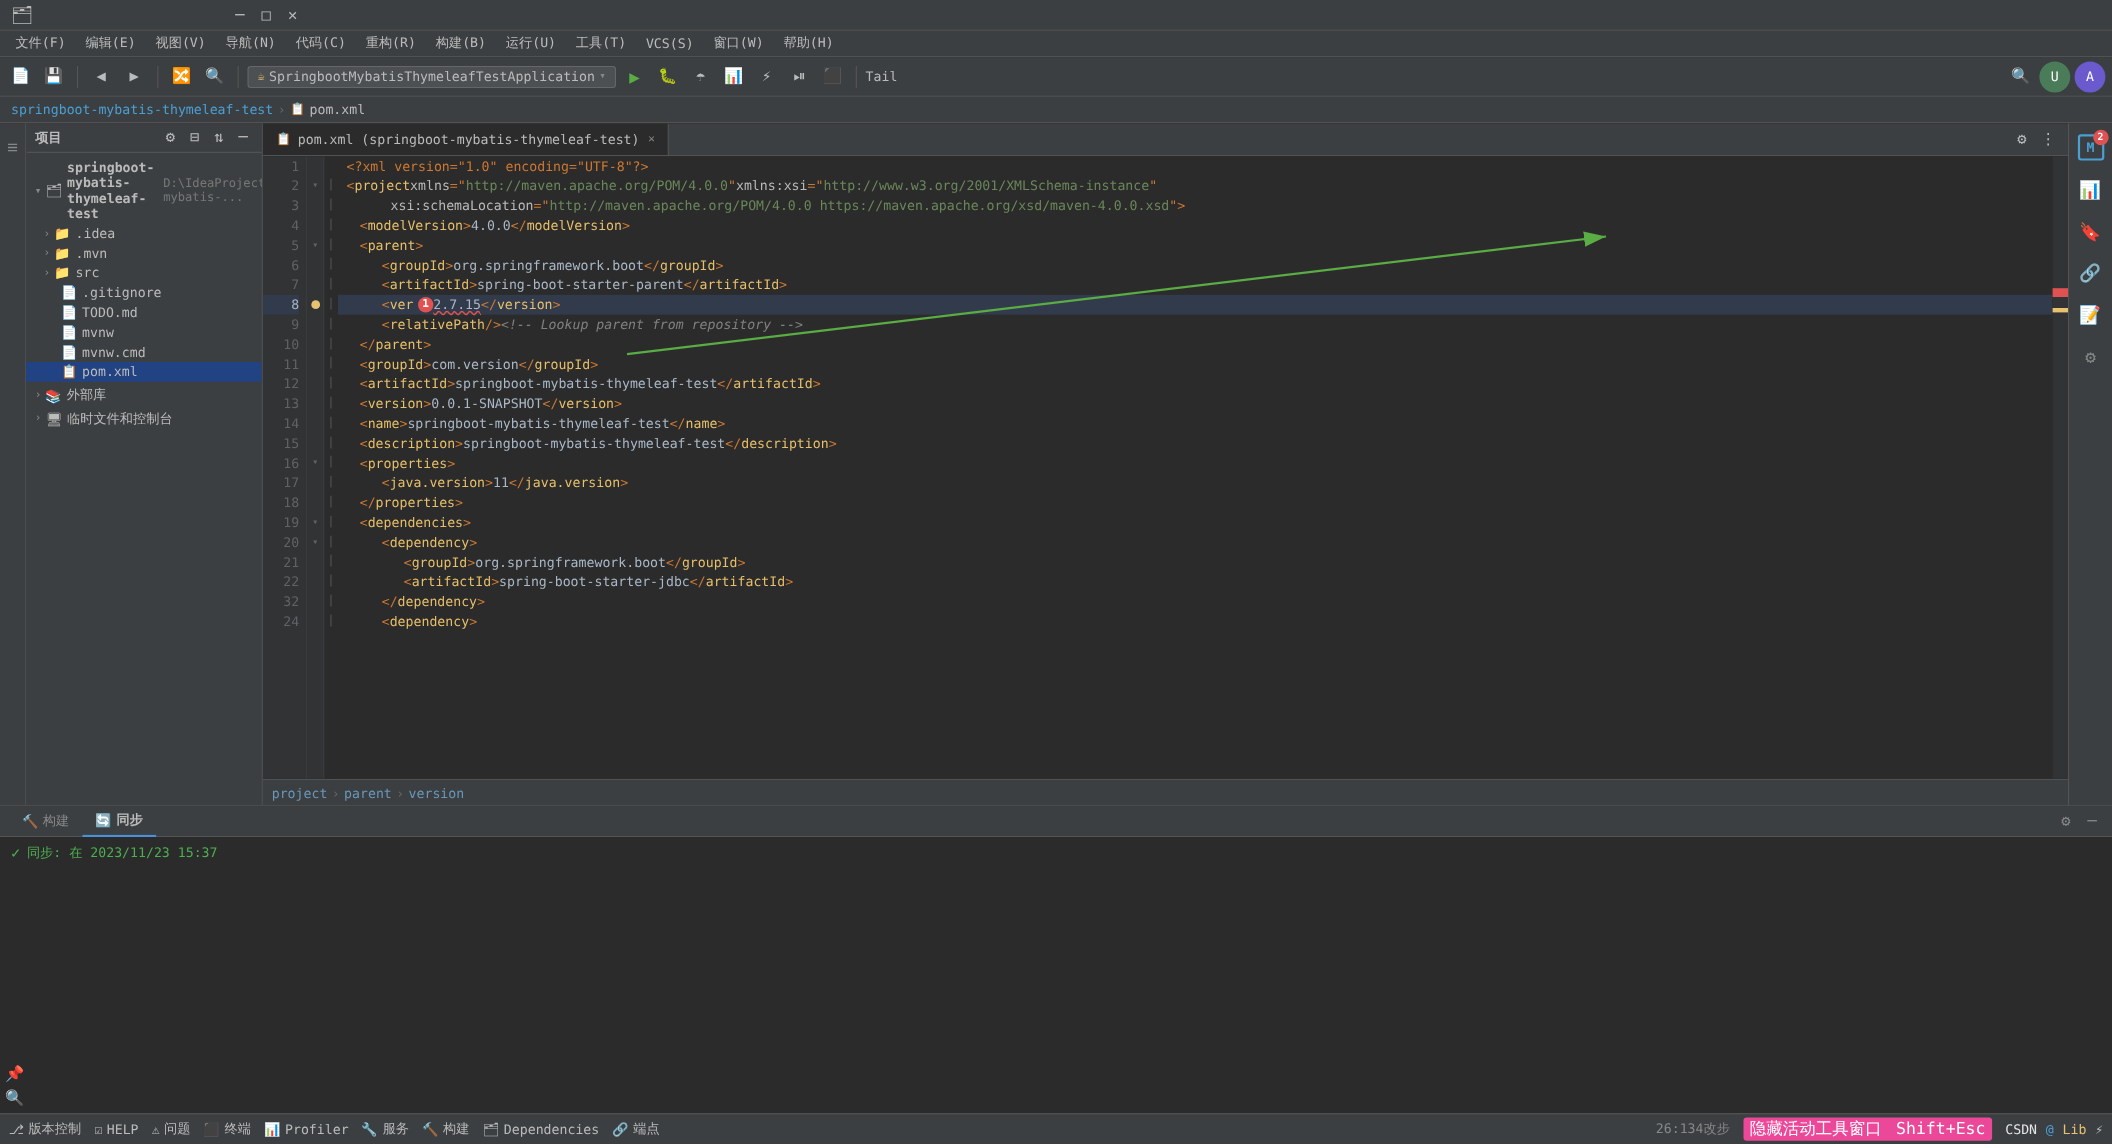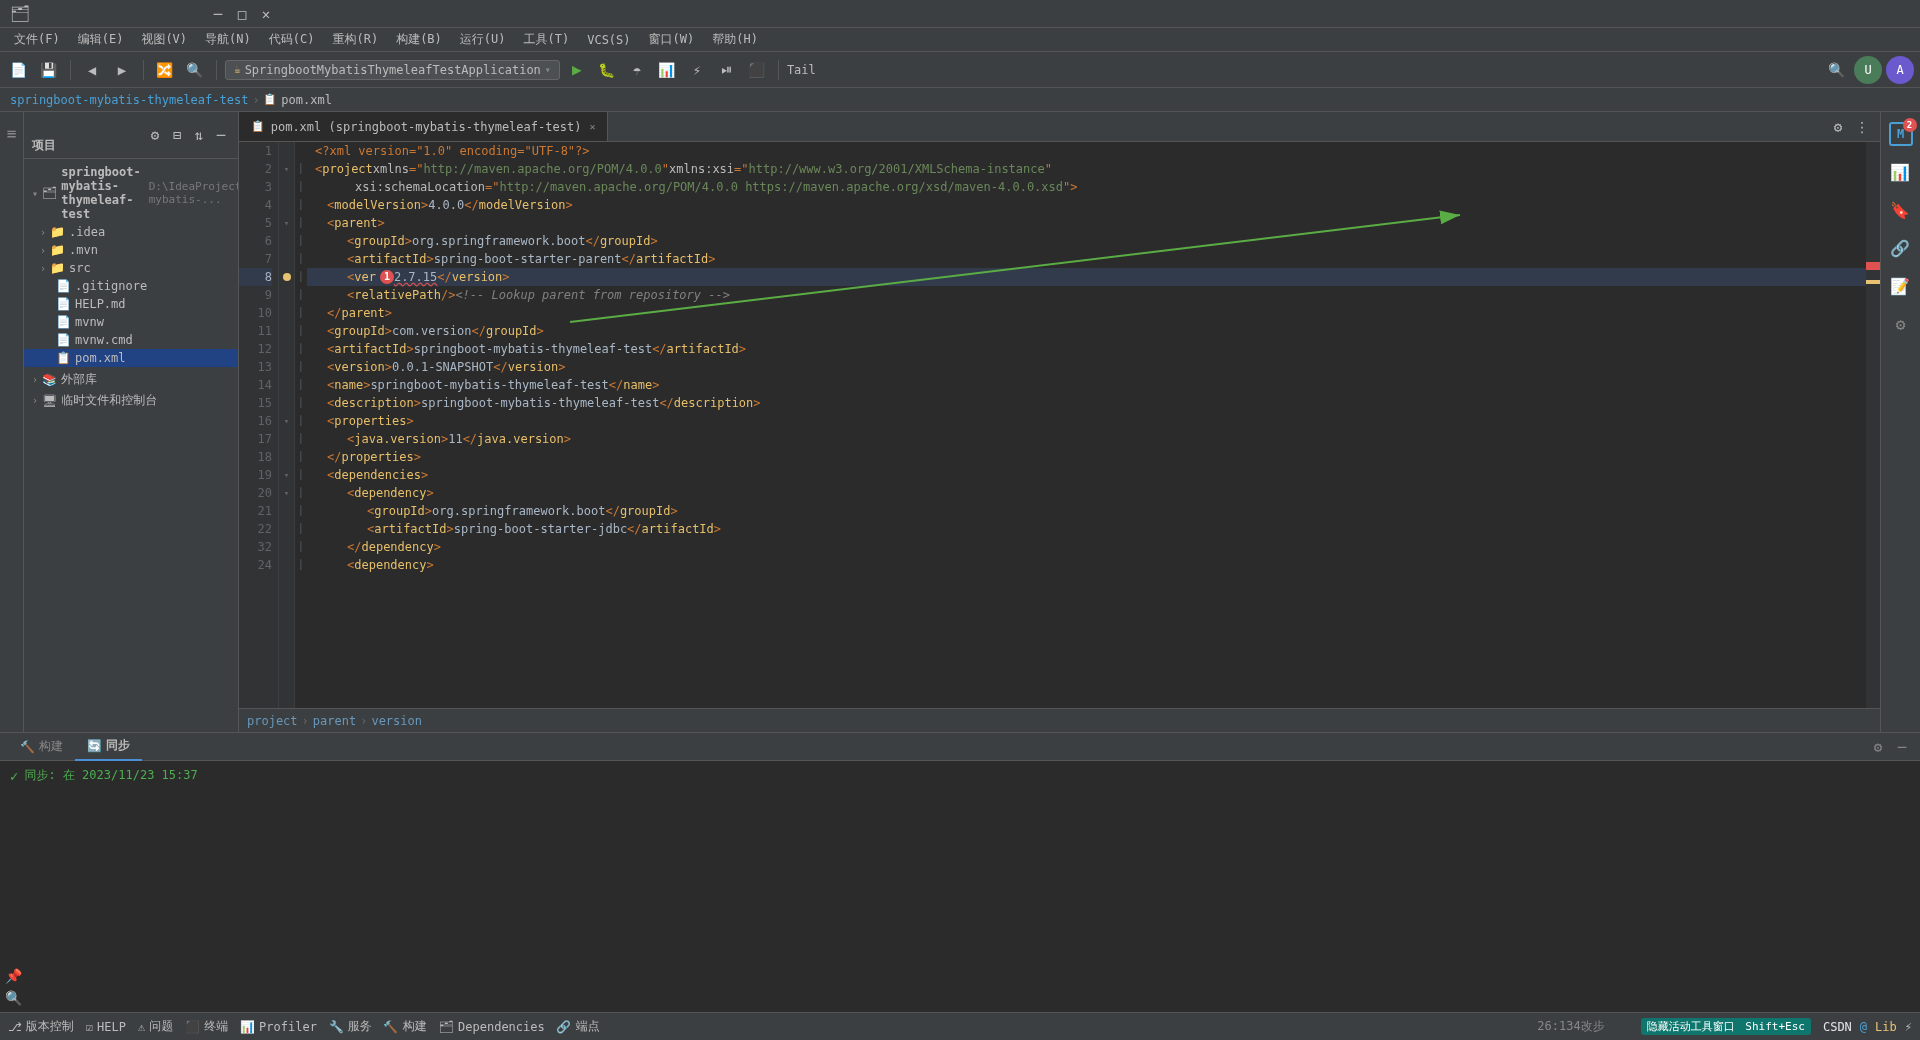--- a/index.html
+++ b/index.html
@@ -153,21 +153,20 @@
       padding: 4px 8px;
       border-bottom: 1px solid #555;
       display: flex;
       align-items: center;
       gap: 4px;
     }
     .sidebar-title {
       font-size: 12px;
       color: #bbbbbb;
       font-weight: bold;
-      margin-top: 21px;
     }
     #sidebar-tree {
       flex: 1;
       overflow-y: auto;
       padding: 4px 0;
     }
     .tree-item {
       padding: 2px 8px;
       cursor: pointer;
       display: flex;
@@ -428,27 +427,26 @@
       font-size: 12px;
     }
     .status-right {
       margin-left: auto;
       display: flex;
       gap: 12px;
       align-items: center;
     }
     .status-pos { color: #888; }
     .status-hide-btn {
-      background: #0f766e;
+      background: #ec4899;
       color: white;
       padding: 1px 6px;
       border-radius: 3px;
-      font-size: 11px;
-      cursor: pointer;
-      margin-left: 24px;
+      font-size: 15px;
+      cursor: pointer;
     }
 
     
     #right-sidebar {
       width: 40px;
       background: #3c3f41;
       border-left: 1px solid #555;
       display: flex;
       flex-direction: column;
       align-items: center;
@@ -652,21 +650,21 @@
         <span class="tree-item-label">src</span>
       </div>
       <div class="tree-item tree-indent-1">
         <span style="width:12px; display:inline-block;"></span>
         <span style="color:#6c9e43;">📄</span>
         <span class="tree-item-label">.gitignore</span>
       </div>
       <div class="tree-item tree-indent-1">
         <span style="width:12px; display:inline-block;"></span>
         <span style="color:#6c9e43;">📄</span>
-        <span class="tree-item-label">HELP.md</span>
+        <span class="tree-item-label">TODO.md</span>
       </div>
       <div class="tree-item tree-indent-1">
         <span style="width:12px; display:inline-block;"></span>
         <span style="color:#6c9e43;">📄</span>
         <span class="tree-item-label">mvnw</span>
       </div>
       <div class="tree-item tree-indent-1">
         <span style="width:12px; display:inline-block;"></span>
         <span style="color:#6c9e43;">📄</span>
         <span class="tree-item-label">mvnw.cmd</span>

